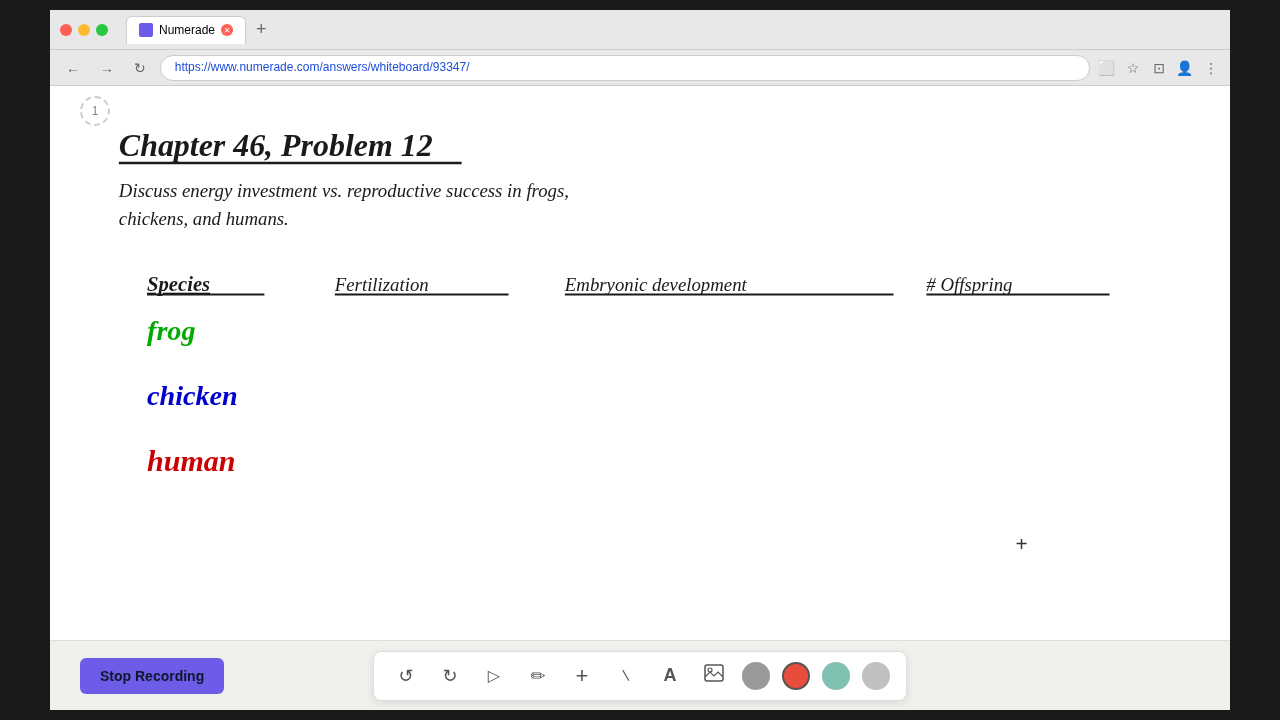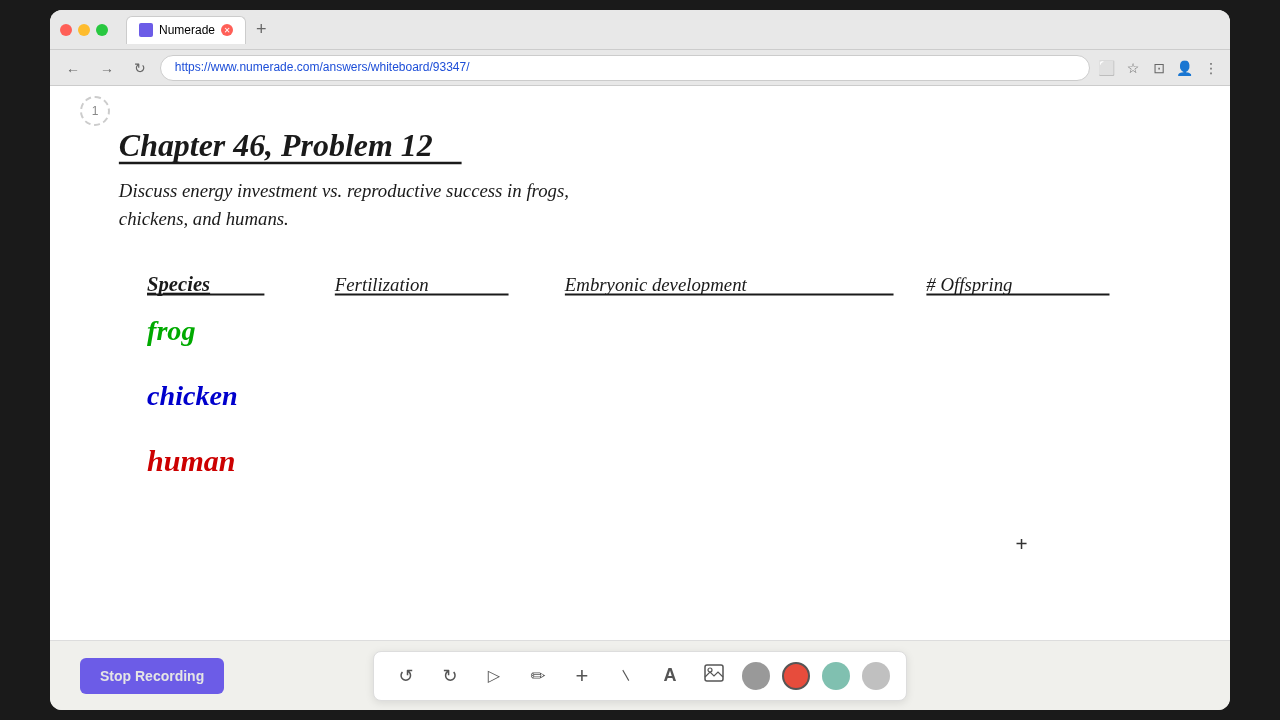--- a/index.html
+++ b/index.html
@@ -12,21 +12,21 @@
       overflow: hidden;
     }
 
     .browser-window {
       position: absolute;
       top: 10px;
       left: 50px;
       width: 1180px;
       height: 700px;
       background: #f5f5f0;
-      border-radius: 12px;
+      border-radius: 0;
       overflow: hidden;
       display: flex;
       flex-direction: column;
     }
 
     
     .title-bar {
       background: #e8e8e8;
       height: 40px;
       display: flex;
@@ -189,21 +189,21 @@
       display: flex;
       align-items: center;
       padding: 0 20px;
       border-top: 1px solid #ddd;
       position: relative;
     }
 
     
     .stop-recording-btn {
       background: #6c5ce7;
-      color: #e5e5e5;
+      color: #0f172a;
       border: none;
       border-radius: 6px;
       padding: 10px 20px;
       font-size: 14px;
       font-weight: bold;
       cursor: pointer;
       position: absolute;
       left: 30px;
     }
 

